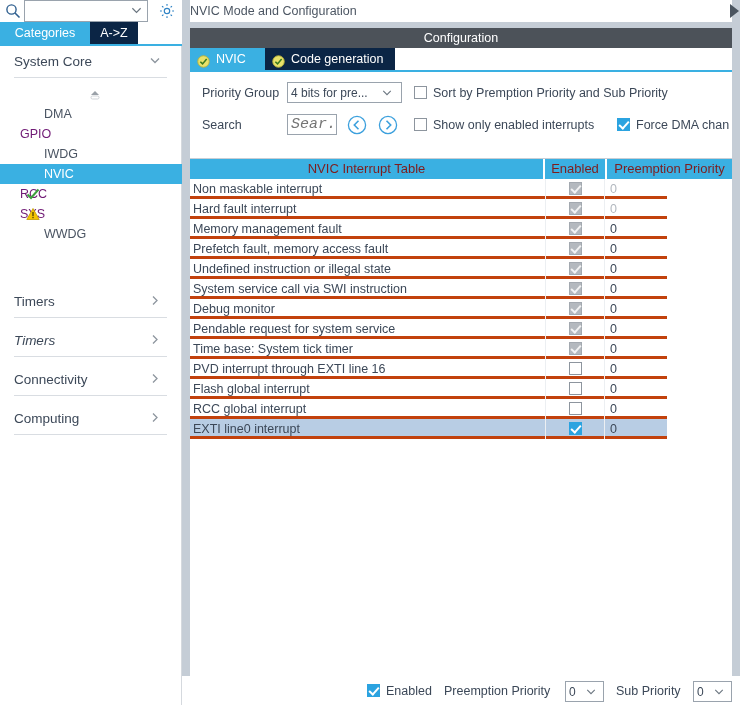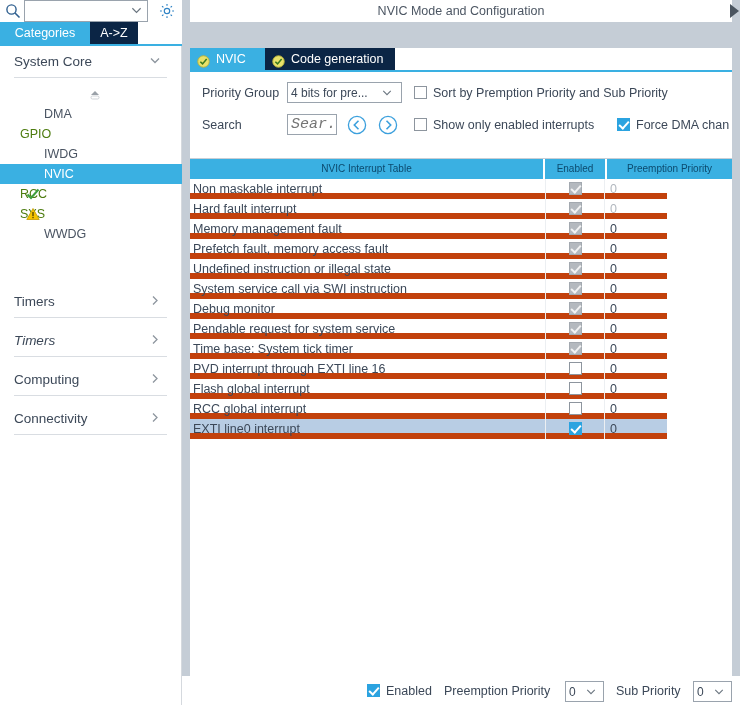--- a/index.html
+++ b/index.html
@@ -76,34 +76,34 @@
   .scroll-up-ind {
     position: absolute; left: 88px; top: 44px; width: 14px; height: 12px;
   }
   .item-list { position: absolute; left: 0; top: 58px; width: 182px; }
   .side-item {
     position: relative; height: 20px; padding-left: 44px;
     font-size: 12.5px; line-height: 20px; color: #4a5462;
     cursor: pointer;
   }
   .side-item.sel { background: #3ab0e2; color: #ffffff; }
-  .side-item.cfg { color: #4d7c0f; padding-left: 20px; }
+  .side-item.cfg { color: #701a75; padding-left: 20px; }
   .side-item .st-icon {
     position: absolute; left: 26px; top: 3px; width: 14px; height: 14px;
   }
 
   
   #mainpanel {
     position: absolute; left: 182px; top: 0; width: 558px; height: 705px;
     background: #c5cdd6;
   }
   .modetitle-bar {
     position: absolute; left: 8px; top: 0px; width: 542px; height: 22px;
     background: #ffffff;
-    color: #4c5663; font-size: 12.5px; text-align: center; line-height: 22px;
+    color: #4c5663; font-size: 12.5px; text-align: left; line-height: 22px;
   }
   .tri-right {
     position: absolute; right: 1px; top: 4px; width: 0; height: 0;
     border-top: 7px solid transparent; border-bottom: 7px solid transparent;
     border-left: 9px solid #4a545f;
   }
   .cfg-bar {
     position: absolute; left: 8px; top: 28px; width: 542px; height: 20px;
     background: #4c5259; color: #ffffff;
     font-size: 12.5px; text-align: center; line-height: 20px;
@@ -179,31 +179,31 @@
 
   
   #tablewrap {
     position: absolute; left: 0px; top: 86px; width: 542px; height: 518px;
     background: #ffffff;
     border-top: 1px solid #c8ced5;
   }
   .thead { position: relative; height: 20px; width: 542px; }
   .th {
     position: absolute; top: 0; height: 20px;
-    background: #3ab0e2; color: #0c4a6e;
-    font-size: 10px; line-height: 20px; text-align: center;
+    background: #3ab0e2; color: #7f1d1d;
+    font-size: 13px; line-height: 20px; text-align: center;
     cursor: pointer;
   }
   .th-name { left: 0px; width: 353px; }
   .th-en   { left: 355px; width: 60px; }
   .th-pp   { left: 417px; width: 125px; }
 
   .trow {
     position: relative; height: 20px; width: 477px;
-    border-bottom: 6px solid #c2410c;
+    border-bottom: 3px solid #c2410c;
     cursor: pointer;
   }
   .trow.sel { background: #b8cde4; }
   .trow .c-name {
     position: absolute; left: 3px; top: 0; width: 348px; height: 20px;
     line-height: 20px; font-size: 12.5px; color: #3c4858;
     white-space: nowrap; overflow: hidden;
   }
   .trow .c-en {
     position: absolute; left: 355px; top: 0; width: 60px; height: 20px;
@@ -334,49 +334,52 @@
           <span>Timers</span>
           <span class="arrow">
             <svg viewBox="0 0 12 12" width="12" height="12">
                 <polyline points="4,2 8,6 4,10" fill="none" stroke="#8d959e" stroke-width="1.3"></polyline>
               </svg>
           </span>
         </div>
       </div>
       <div class="cat-group" style="height:39px;">
         <div class="cat-header">
+          <span>Connectivity</span>
+          <span class="arrow">
+            <svg viewBox="0 0 12 12" width="12" height="12">
+                <polyline points="4,2 8,6 4,10" fill="none" stroke="#8d959e" stroke-width="1.3"></polyline>
+              </svg>
+          </span>
+        </div>
+      </div>
+      <div class="cat-group" style="height:39px;">
+        <div class="cat-header">
           <span>Computing</span>
           <span class="arrow">
             <svg viewBox="0 0 12 12" width="12" height="12">
                 <polyline points="4,2 8,6 4,10" fill="none" stroke="#8d959e" stroke-width="1.3"></polyline>
               </svg>
           </span>
         </div>
       </div>
-      <div class="cat-group" style="height:39px;">
-        <div class="cat-header">
-          <span>Connectivity</span>
-          <span class="arrow">
-            <svg viewBox="0 0 12 12" width="12" height="12">
-                <polyline points="4,2 8,6 4,10" fill="none" stroke="#8d959e" stroke-width="1.3"></polyline>
-              </svg>
-          </span>
-        </div>
-      </div>
 
     </div>
   </div>
 
   <div id="mainpanel">
 
     <div class="modetitle-bar">
       <span>NVIC Mode and Configuration</span>
     </div>
     <span class="tri-right"></span>
 
+    <div class="cfg-bar">
+      <span>Configuration</span>
+    </div>
 
     <div class="tabstrip">
       <div class="ctab active">
         <span class="ck">
           <svg viewBox="0 0 14 14" width="13" height="13">
             <circle cx="7" cy="7" r="6.2" fill="#e8e26a" stroke="#b8b13a" stroke-width="1"></circle>
             <polyline points="3.6,7.2 6,9.6 10.4,4.4" fill="none" stroke="#3b7a1e" stroke-width="1.7"></polyline>
           </svg>
         </span>
         <span>NVIC</span>

